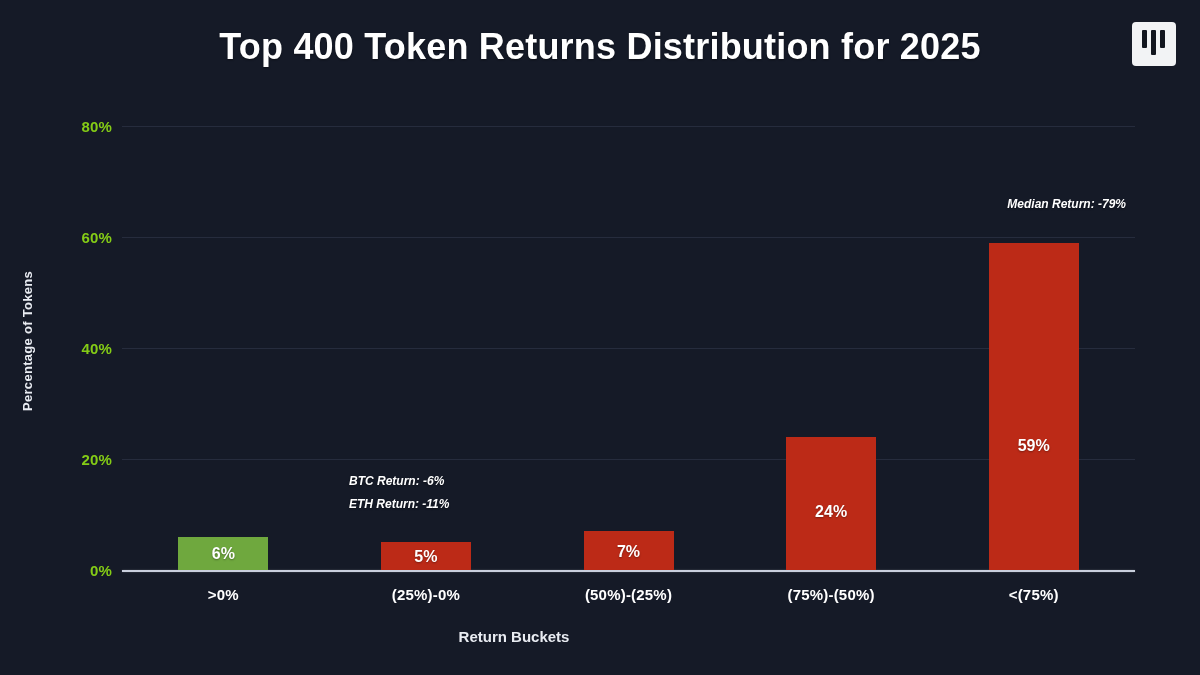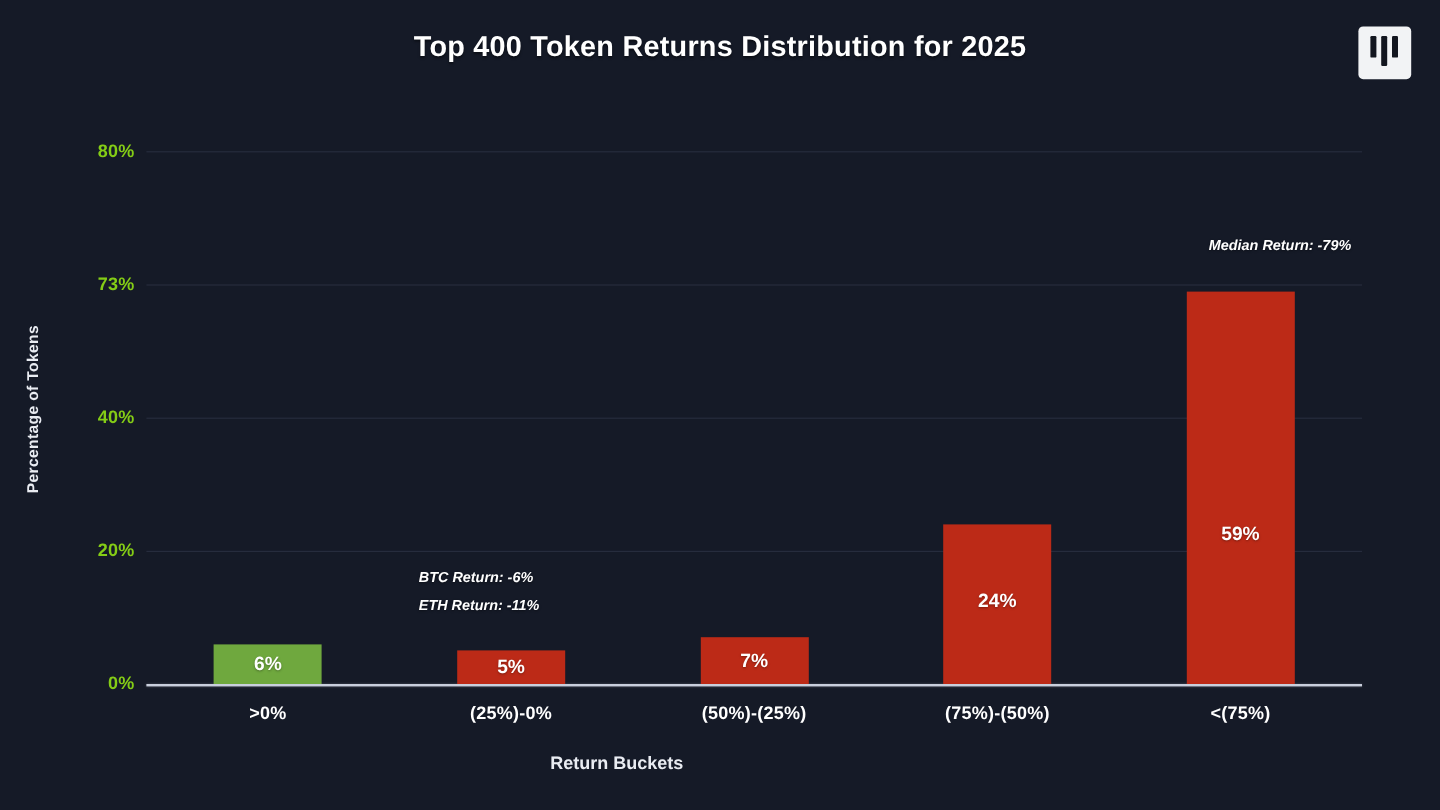--- a/index.html
+++ b/index.html
@@ -24,21 +24,21 @@
     width: 1200px;
     height: 92px;
   }
 
   #chart-title {
     position: absolute;
     top: 26px;
     left: 0;
     width: 1200px;
     text-align: center;
-    font-size: 24px;
+    font-size: 36px;
     font-weight: bold;
     letter-spacing: 0.2px;
     color: #ffffff;
     text-shadow: 0 1px 2px rgba(0,0,0,.45);
   }
 
   
   #brand-logo {
     position: absolute;
     top: 22px;
@@ -213,34 +213,34 @@
       <div class="bar-slot" style="left: 258.9px; width: 90px;">
         <div class="bar" style="height: 27.75px; background: rgb(188, 42, 23);"></div>
         <div class="bar-value" style="bottom: 3.875px;">5%</div>
       </div>
       <div class="bar-slot" style="left: 461.5px; width: 90px;">
         <div class="bar" style="height: 38.85px; background: rgb(188, 42, 23);"></div>
         <div class="bar-value" style="bottom: 9.425px;">7%</div>
       </div>
       <div class="bar-slot" style="left: 664.1px; width: 90px;">
         <div class="bar" style="height: 133.2px; background: rgb(188, 42, 23);"></div>
-        <div class="bar-value" style="bottom: 59px;">24%</div>
+        <div class="bar-value" style="bottom: 49px;">24%</div>
       </div>
       <div class="bar-slot" style="left: 866.7px; width: 90px;">
         <div class="bar" style="height: 327.45px; background: rgb(188, 42, 23);"></div>
         <div class="bar-value" style="bottom: 114.607px;">59%</div>
       </div>
     </div>
 </div>
 
 <div id="y-ticks">
     <div class="ytick" style="top: 570px;">0%</div>
     <div class="ytick" style="top: 459px;">20%</div>
     <div class="ytick" style="top: 348px;">40%</div>
-    <div class="ytick" style="top: 237px;">73%</div>
+    <div class="ytick" style="top: 237px;">60%</div>
     <div class="ytick" style="top: 126px;">80%</div>
   </div>
 <div id="x-ticks">
     <div class="xtick" style="left: 113.3px; width: 220px;">&gt;0%</div>
     <div class="xtick" style="left: 315.9px; width: 220px;">(25%)-0%</div>
     <div class="xtick" style="left: 518.5px; width: 220px;">(50%)-(25%)</div>
     <div class="xtick" style="left: 721.1px; width: 220px;">(75%)-(50%)</div>
     <div class="xtick" style="left: 923.7px; width: 220px;">&lt;(75%)</div>
   </div>
 

